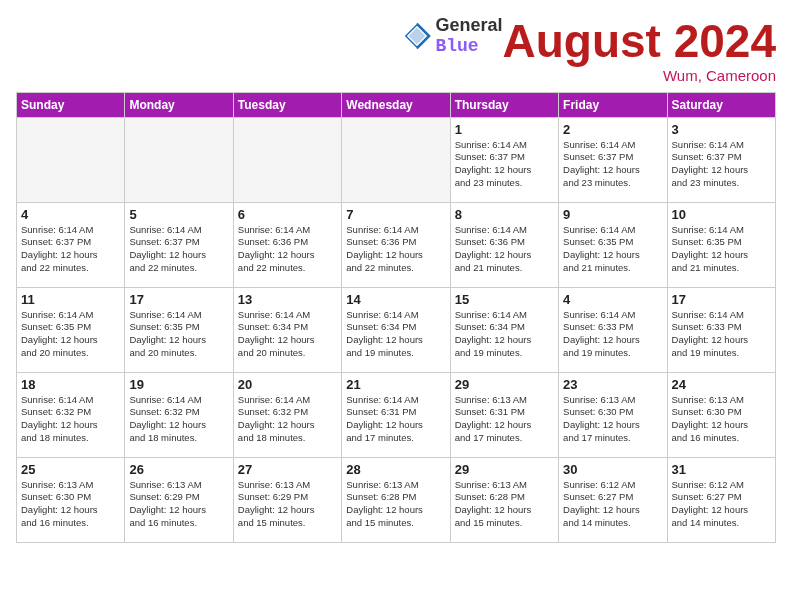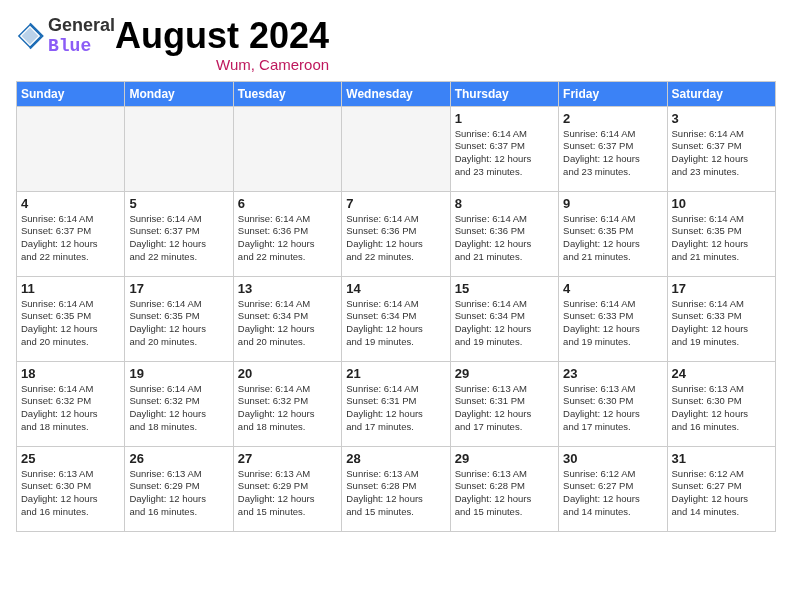--- a/index.html
+++ b/index.html
@@ -5,21 +5,21 @@
     * { box-sizing: border-box; margin: 0; padding: 0; }
     body {
       font-family: Arial, sans-serif;
       background: #fff;
       width: 792px;
       min-height: 612px;
       padding: 16px;
     }
     .header {
       display: flex;
-      justify-content: flex-start;
+      justify-content: flex-end;
       align-items: flex-start;
       margin-bottom: 8px;
     }
     .logo {
       display: flex;
       align-items: center;
       gap: 4px;
     }
     .logo-text {
       font-size: 18px;
@@ -29,36 +29,36 @@
     .logo-text .general { color: #333; }
     .logo-text .blue { color: #8b5cf6; font-family: Liberation Mono, monospace; }
     .logo-icon {
       width: 28px;
       height: 28px;
     }
     .title-block {
       text-align: right;
     }
     .calendar-title {
-      font-size: 36px;
+      font-size: 46px;
       font-weight: bold;
-      color: #000000;
+      color: #b91c1c;
       line-height: 1.1;
     }
     .calendar-subtitle {
       font-size: 15px;
       color: #be185d;
     }
     table {
       width: 100%;
       border-collapse: collapse;
       table-layout: fixed;
     }
     thead tr th {
-      background: #3b82f6;
+      background: #a21caf;
       color: #fff;
       font-size: 12px;
       font-weight: bold;
       padding: 5px 4px;
       text-align: left;
       border: 1px solid #ccc;
     }
     tbody tr td {
       vertical-align: top;
       border: 1px solid #ccc;

